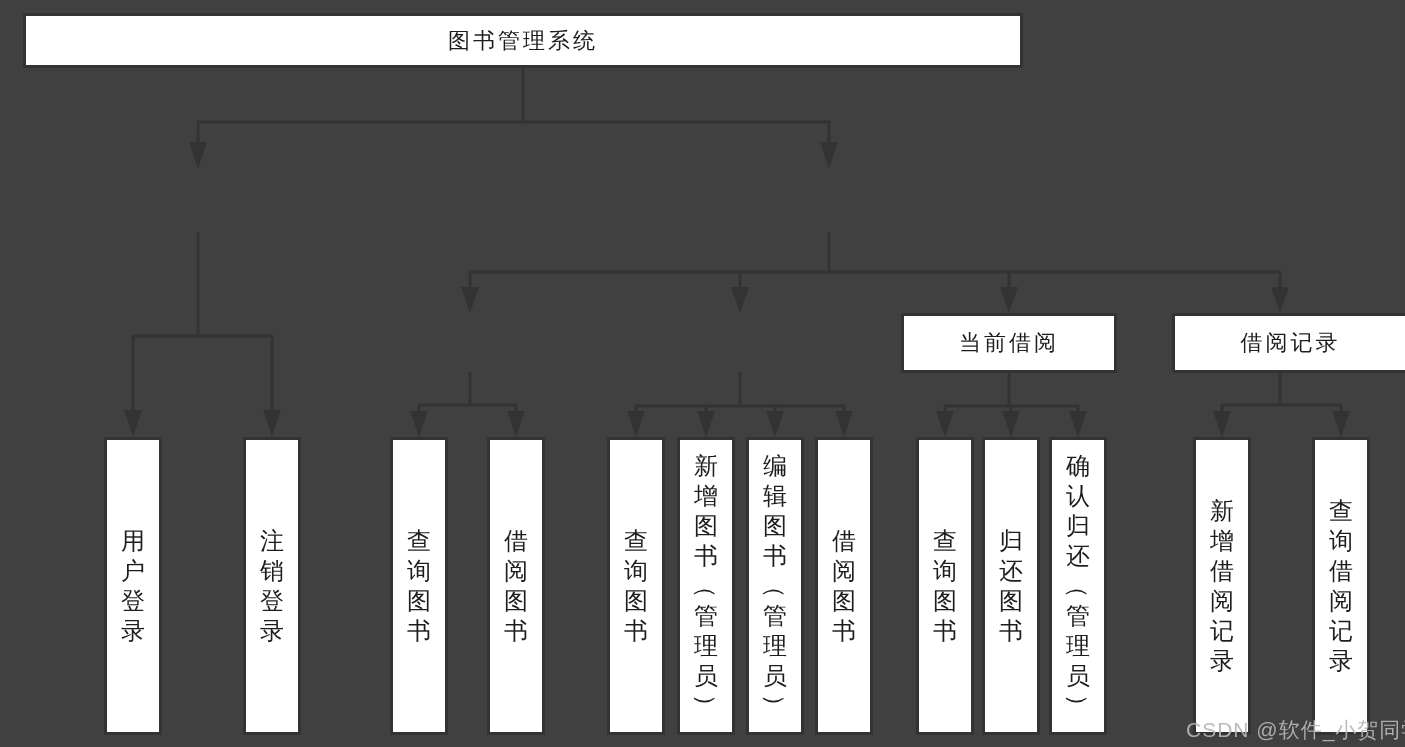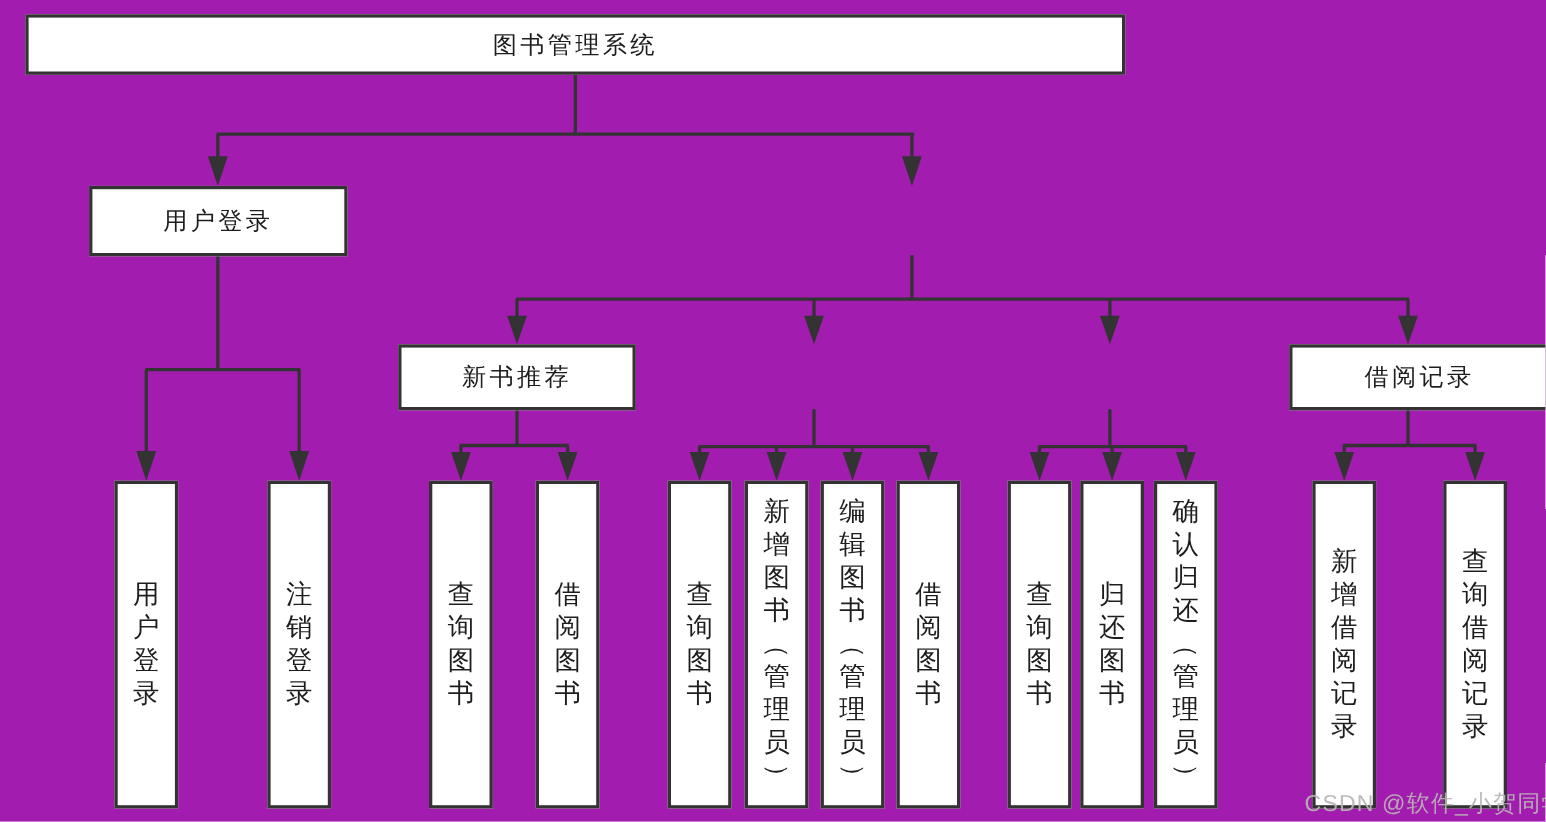--- a/index.html
+++ b/index.html
@@ -1,19 +1,19 @@
 <!DOCTYPE html>
 <html><head>
 <meta charset="utf-8">
 <style>
   html,body{margin:0;padding:0;background:#ffffff;}
   .canvas{
     position:relative;
     width:1405px;height:747px;
-    background:#a21caf;
+    background:#404040;
     font-family:"Liberation Sans","DejaVu Sans",sans-serif;
     color:#1d1d1d;
     overflow:hidden;
   }
   svg.connectors{position:absolute;left:0;top:0;z-index:1;}
   svg.connectors line{stroke:#333333;stroke-width:3;}
   svg.connectors polygon{fill:#333333;}
   .node{
     position:absolute;
     box-sizing:border-box;
@@ -111,26 +111,23 @@
     <line x1="1222" y1="405" x2="1222" y2="417"></line>
     <polygon points="1213,411 1231,411 1222,437"></polygon>
     <line x1="1341" y1="405" x2="1341" y2="417"></line>
     <polygon points="1332,411 1350,411 1341,437"></polygon>
   </svg>
 
   <div class="node" style="left:23px;top:13px;width:1000px;height:55px;">
     <span class="hlabel">图书管理系统</span>
   </div>
 
-  <div class="node" style="left:81px;top:169px;width:235px;height:64px;">
-    <span class="hlabel">用户登录</span>
-  </div>
-
-  <div class="node" style="left:362px;top:313px;width:216px;height:60px;">
-    <span class="hlabel">新书推荐</span>
+
+  <div class="node" style="left:901px;top:313px;width:216px;height:60px;">
+    <span class="hlabel">当前借阅</span>
   </div>
   <div class="node" style="left:1172px;top:313px;width:237px;height:60px;">
     <span class="hlabel">借阅记录</span>
   </div>
 
   <div class="node vbox" style="left:104px;top:437px;width:58px;height:298px;">
     <span class="vtext">
         <span class="ch">用</span>
         <span class="ch">户</span>
         <span class="ch">登</span>

